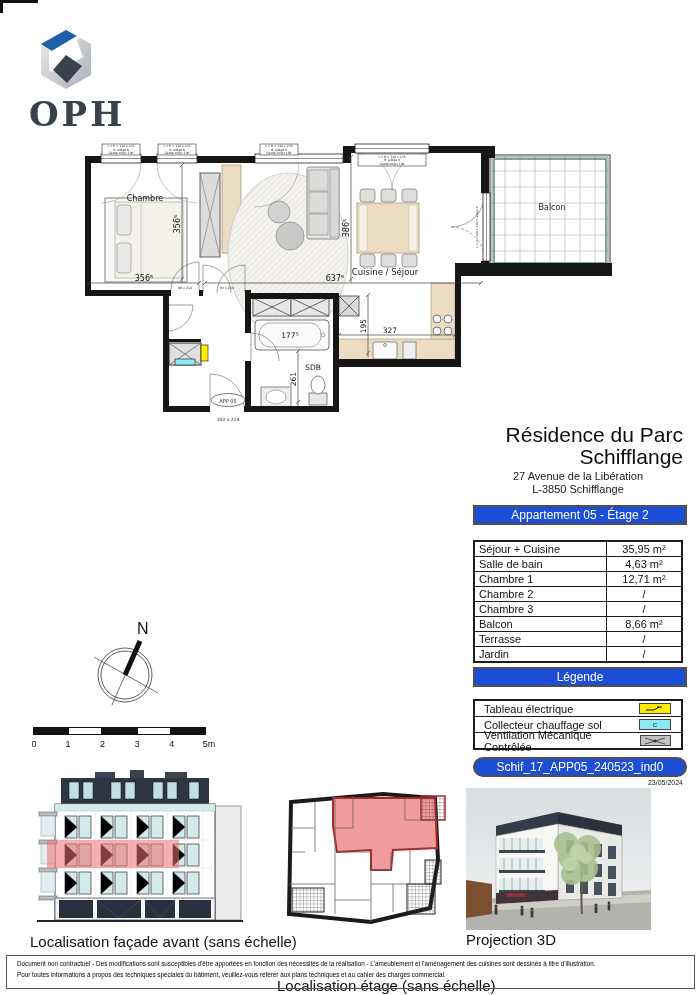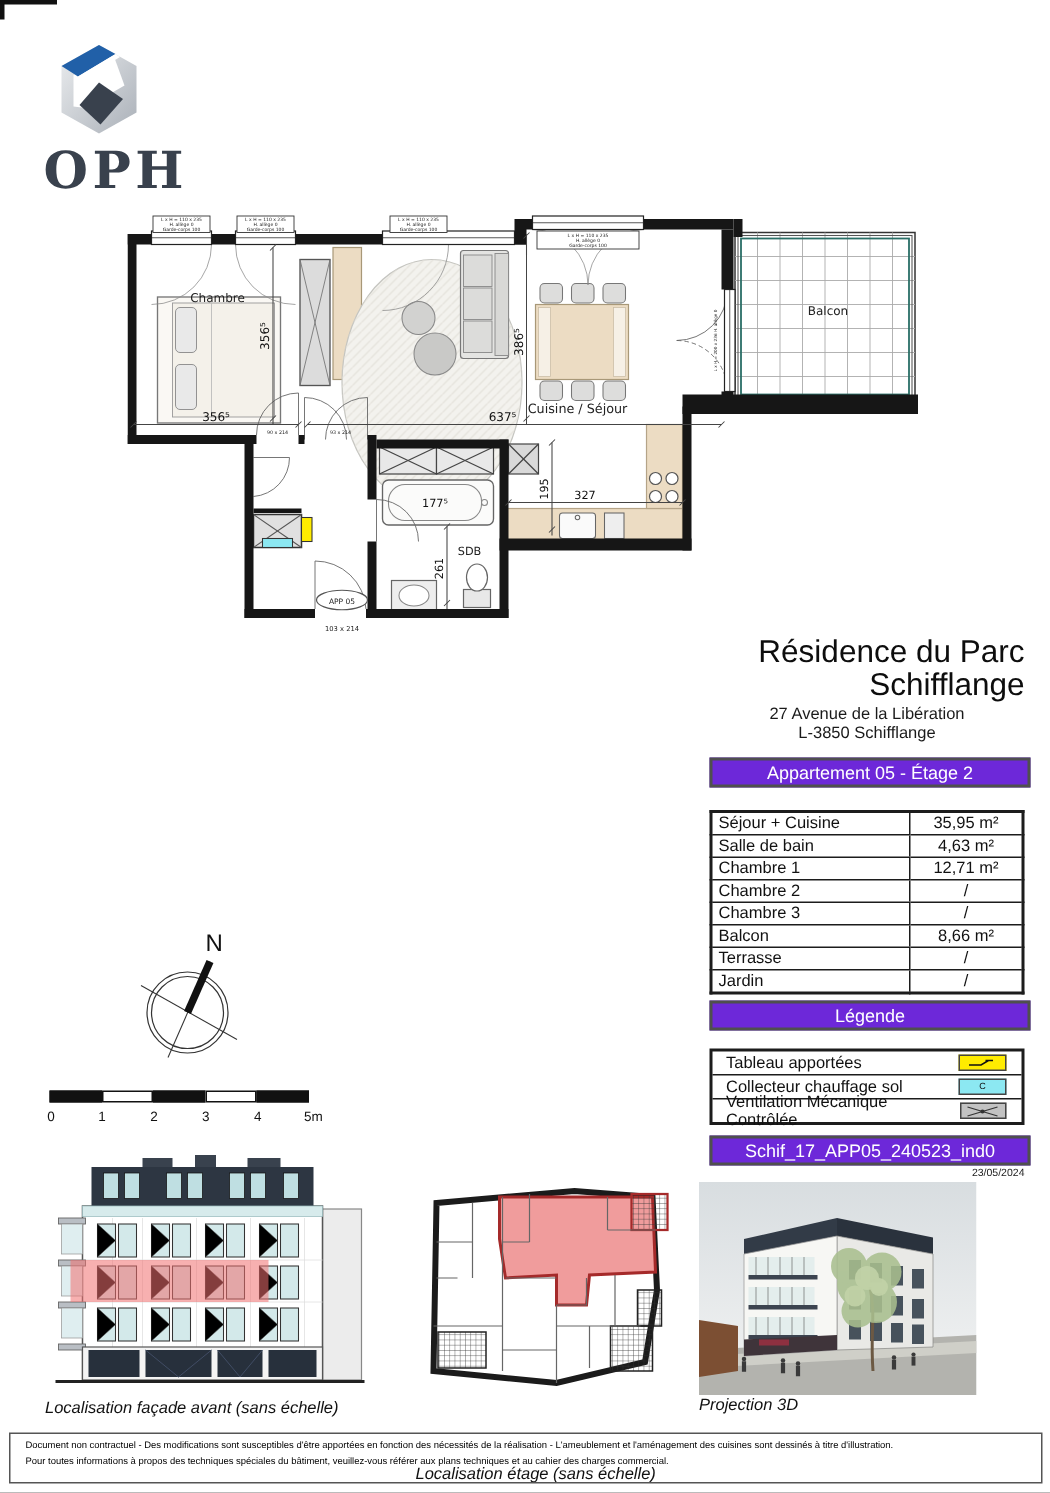--- a/index.html
+++ b/index.html
@@ -9,41 +9,41 @@
   
   .corner-h{left:0;top:0;width:38px;height:3px;background:#111;}
   .corner-v{left:0;top:0;width:3px;height:13px;background:#111;}
   
   #oph-text{left:29px;top:94px;font-family:"DejaVu Serif",serif;font-weight:bold;
             font-size:34px;letter-spacing:3px;color:#39414d;}
   
   .rcol{left:473px;width:210px;}
   #title{top:424px;text-align:right;font-size:21px;line-height:22px;color:#0d0d0d;}
   #address{top:470px;text-align:center;font-size:11px;line-height:13px;color:#1a1a1a;}
-  .banner{background:#6d28d9;border:2px solid #4f4f4f;color:#ffffff;text-align:center;
+  .banner{background:#1d4ed8;border:2px solid #4f4f4f;color:#ffffff;text-align:center;
           font-size:12px;height:16px;line-height:16px;}
   #apt-banner{top:505px;}
   #legend-banner{top:667px;}
-  #ref-banner{top:757px;}
+  #ref-banner{top:757px;border-radius:10px;}
   #surface-table{top:540px;border-collapse:collapse;border:2px solid #1c1c1c;width:210px;}
   #surface-table td{border-bottom:1px solid #1c1c1c;font-size:11px;height:14px;padding:0;}
   #surface-table td.lbl{padding-left:4px;}
   #surface-table td.val{border-left:1.5px solid #1c1c1c;width:74px;text-align:center;}
   #legend-table{top:699px;border:2px solid #1c1c1c;width:206px;}
   .legend-row{display:flex;align-items:center;height:15px;border-bottom:1px solid #1c1c1c;
               font-size:11px;padding-left:9px;}
   .legend-row:last-child{border-bottom:none;}
   .sw{margin-left:auto;margin-right:10px;width:30px;height:9px;border:1px solid #444;
       display:flex;align-items:center;justify-content:center;font-size:6px;line-height:6px;}
   .sw-yellow{background:#ffec00;}
   .sw-cyan{background:#8ce8f2;}
   .sw-gray{background:#c2c2c2;}
   #date{top:779px;text-align:right;font-size:7px;color:#222;}
   
-  .caption{font-size:11px;color:#111;font-style:italic;}
+  .caption{font-size:15px;color:#111;}
   
   #scalebar{left:28px;top:722px;width:190px;height:30px;}
   .seg{position:absolute;top:5px;height:8px;width:34.6px;border:1px solid #111;box-sizing:border-box;}
   .seg.b{background:#111;} .seg.w{background:#fff;}
   .tick{position:absolute;top:17px;font-size:9px;color:#111;transform:translateX(-50%);}
   
   #footer{left:6px;top:955px;width:667px;height:26px;border:1px solid #555;
           padding:4px 10px 2px 10px;font-size:6.3px;color:#000;}
   #footer div{margin-bottom:4px;white-space:nowrap;}
   svg{display:block;}
@@ -357,21 +357,21 @@
           <td class="lbl">Jardin</td>
           <td class="val">/</td>
         </tr>
 </tbody>
     </table>
 
 <div class="abs rcol banner" id="legend-banner">Légende</div>
 
 <div class="abs rcol" id="legend-table">
   <div class="legend-row">
-    <span>Tableau apportées</span>
+    <span>Tableau électrique</span>
     <span class="sw sw-yellow">
       <svg width="24" height="8" viewBox="0 0 24 8">
             <path d="M3,5 h8 l5,-3 M14,2 h5" stroke="#111" stroke-width="1" fill="none"></path>
           </svg>
     </span>
   </div>
   <div class="legend-row">
     <span>Collecteur chauffage sol</span>
     <span class="sw sw-cyan">C</span>
   </div>

